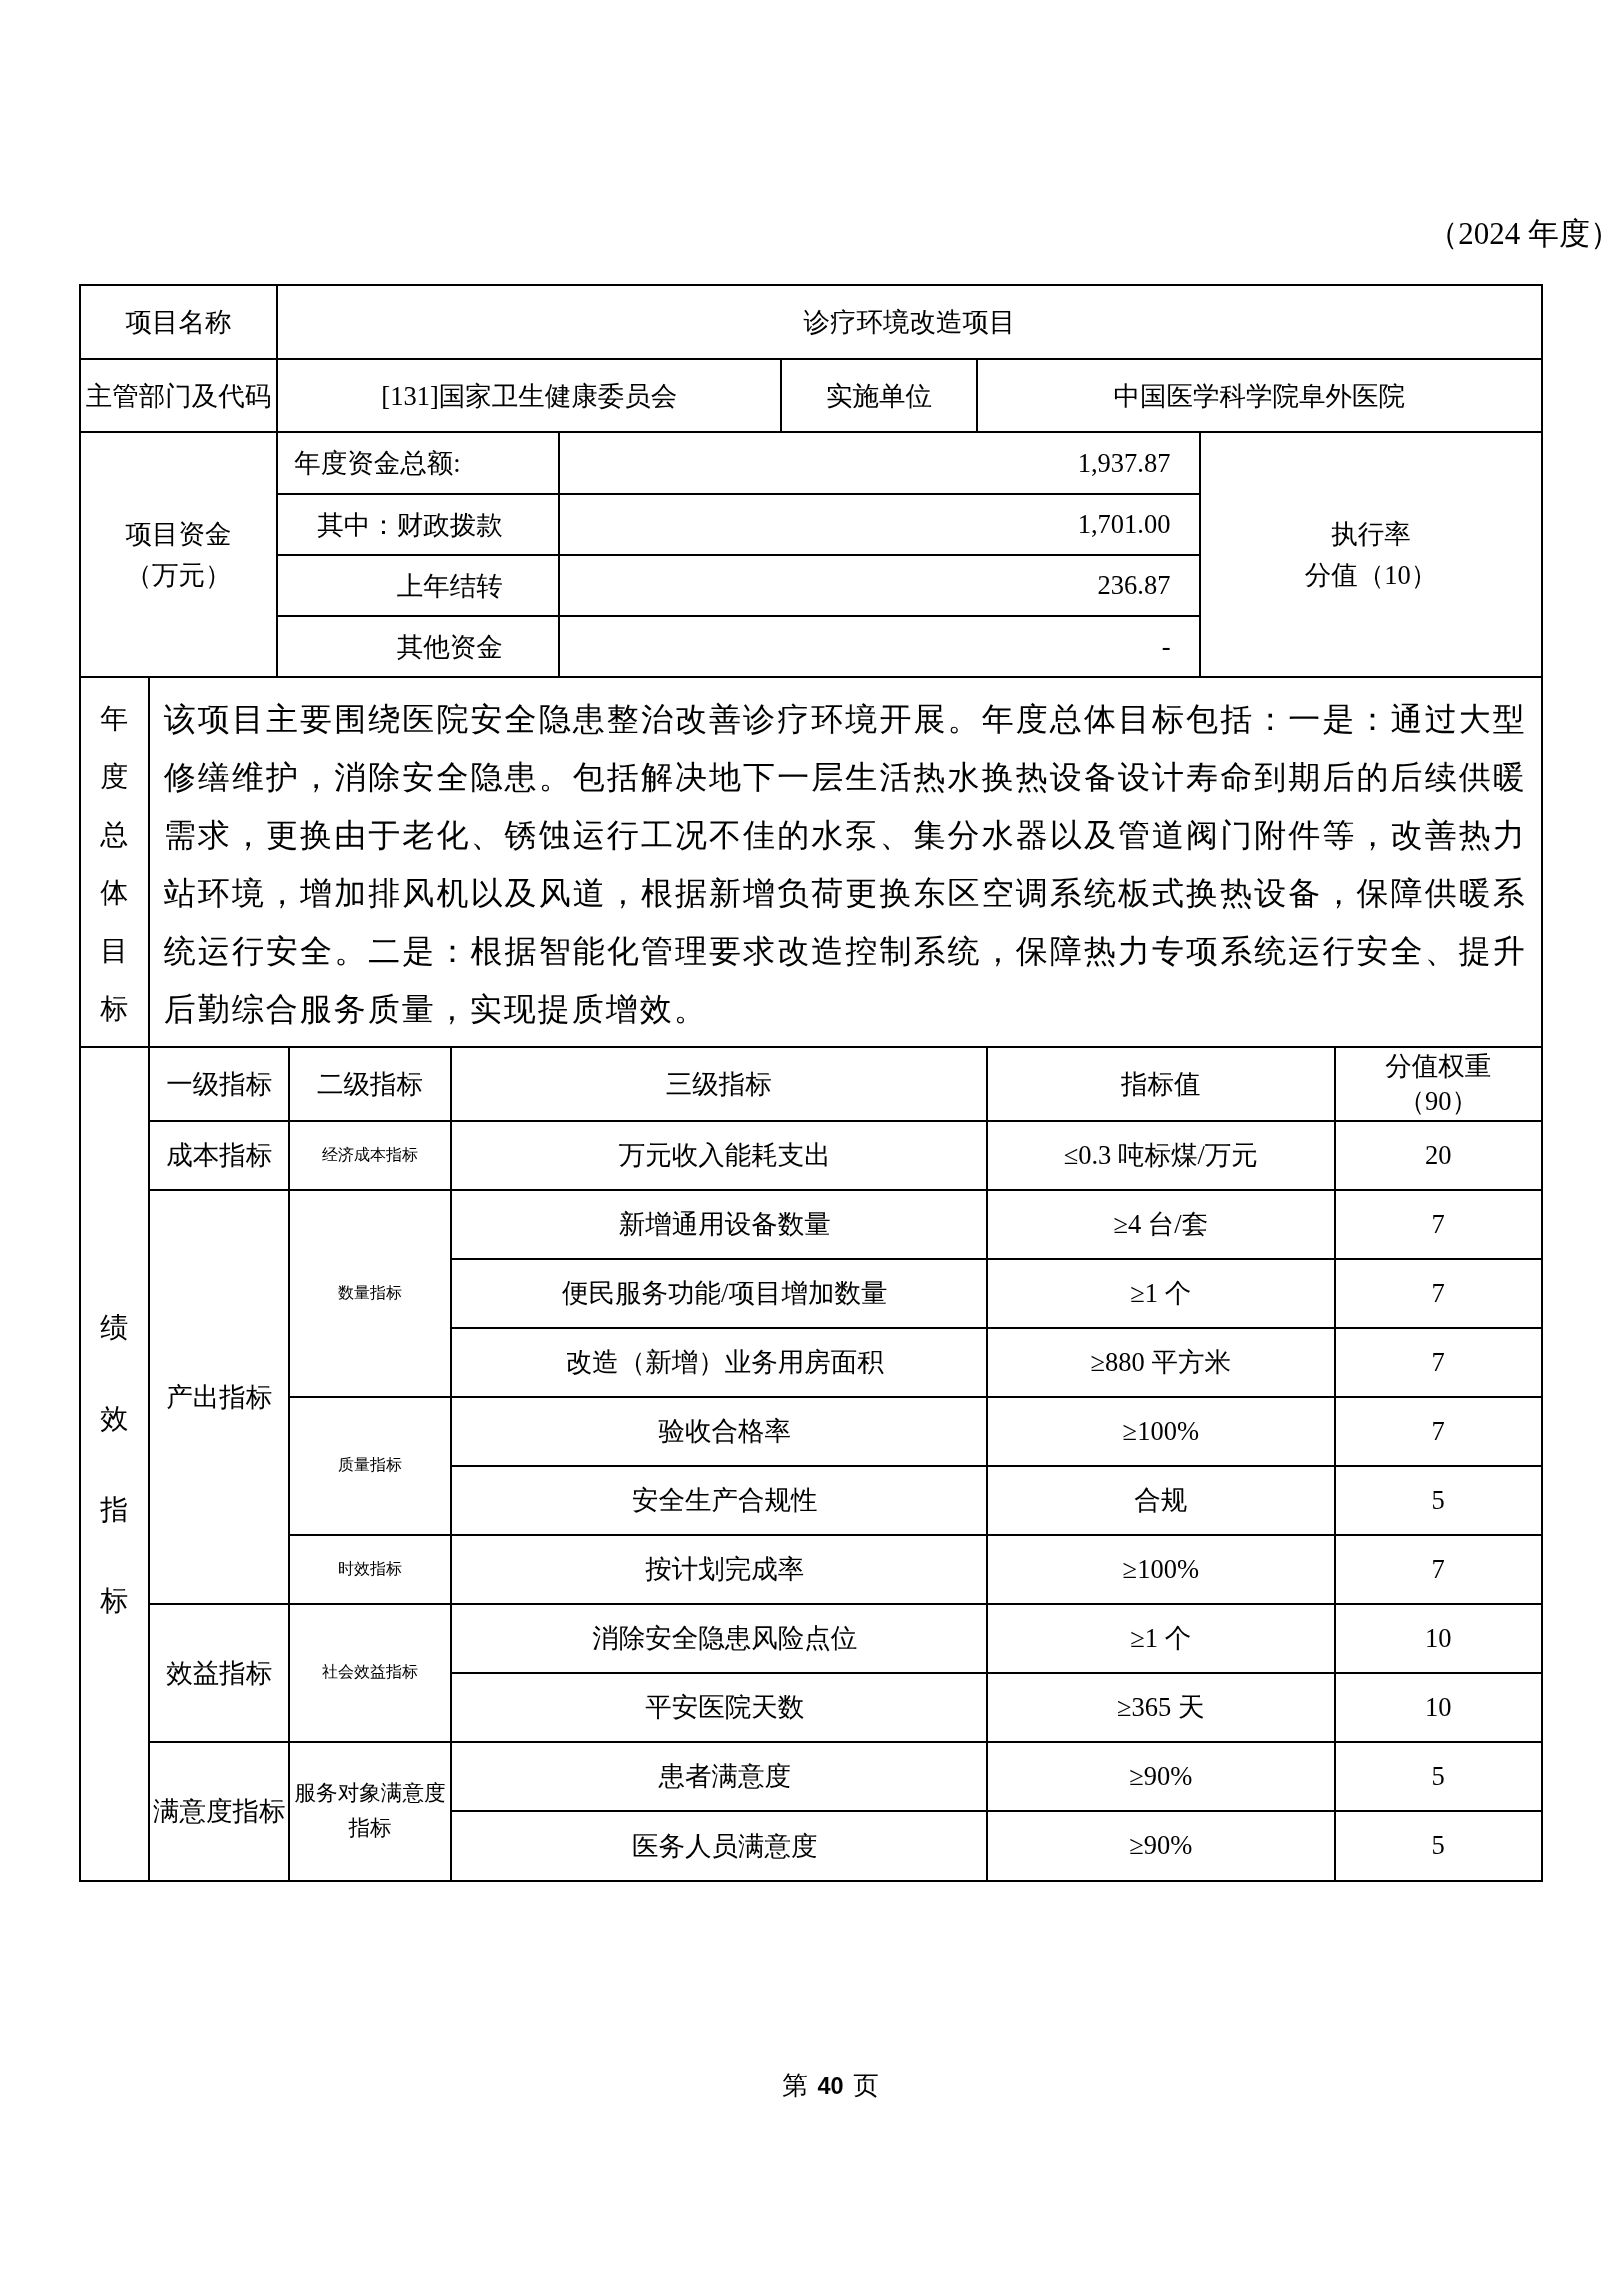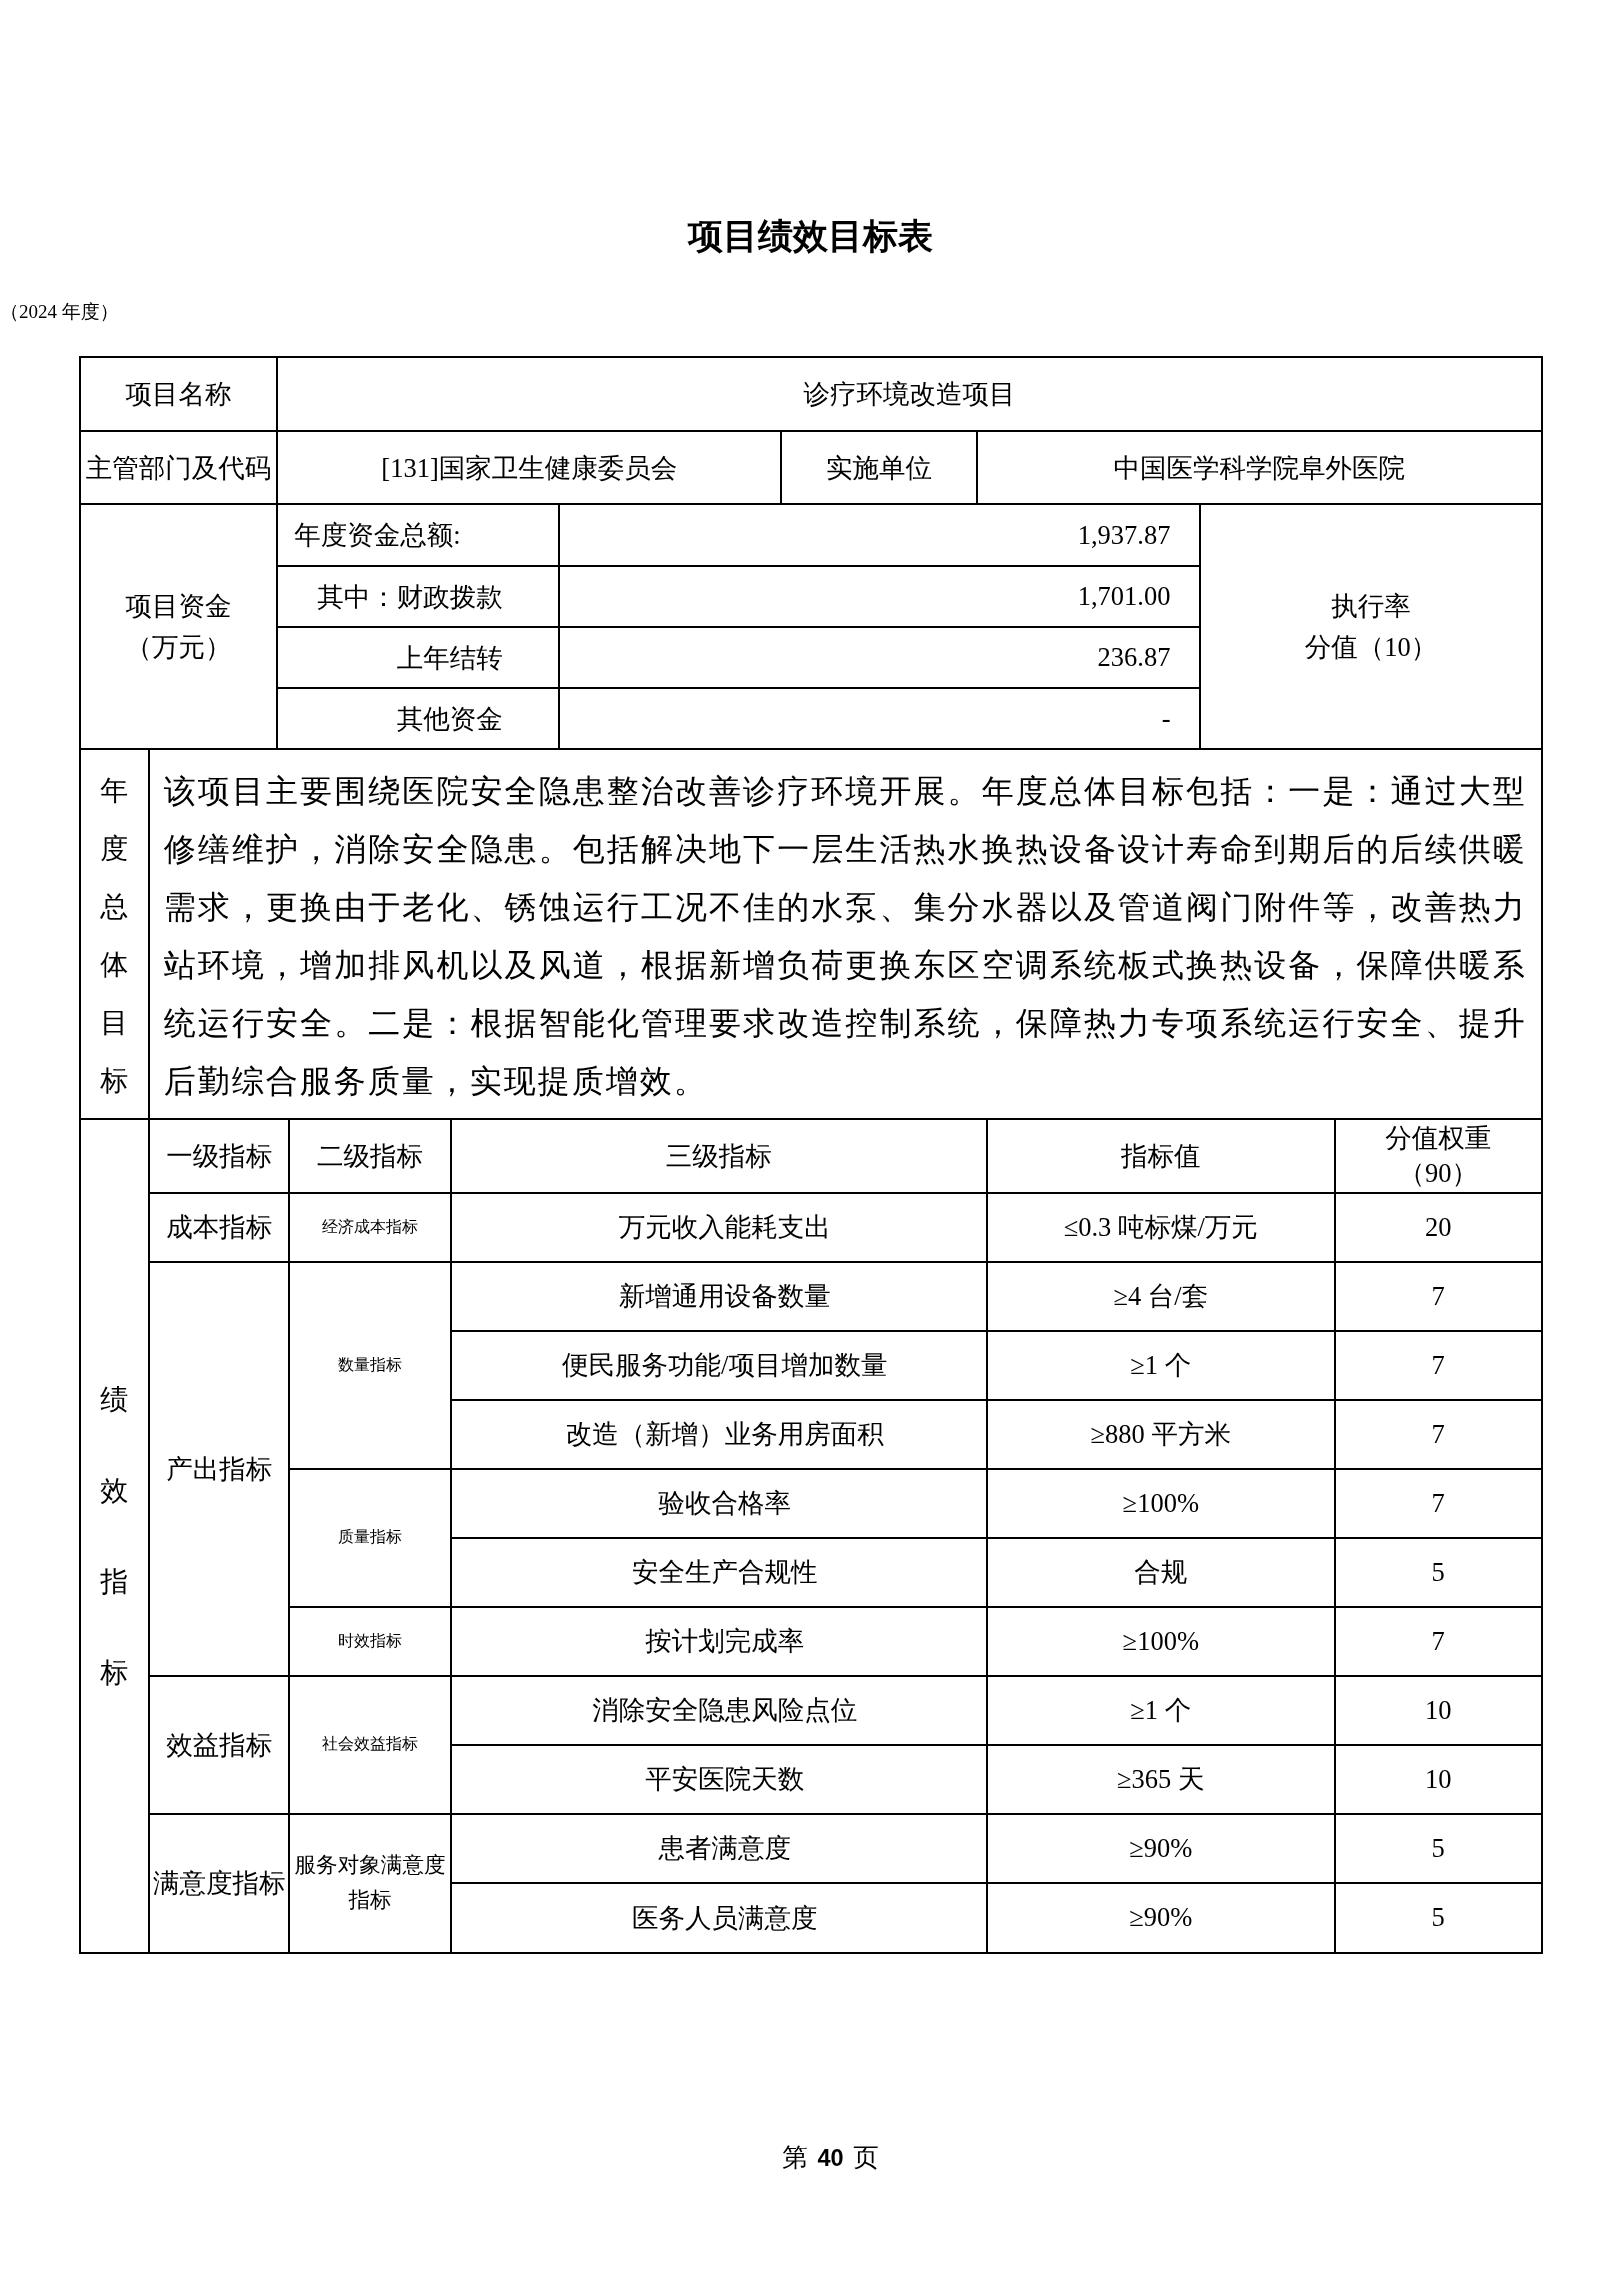--- a/index.html
+++ b/index.html
@@ -7,21 +7,21 @@
     width:1621px;height:2293px;background:#ffffff;color:#000;
     font-family:"Liberation Serif","DejaVu Serif",serif;
     -webkit-font-smoothing:antialiased;
   }
   .page{padding-top:218px}
   .title{
     text-align:center;margin:0;
     font-family:"Liberation Sans","DejaVu Sans",sans-serif;
     font-weight:bold;font-size:35px;line-height:1;
   }
-  .subtitle{text-align:left;font-size:19px;margin-top:49px;line-height:1}
+  .subtitle{text-align:right;font-size:31px;line-height:1}
   .doc{width:1460px;margin:35px auto 0;border:2px solid #000}
   table{width:100%;border-collapse:collapse;table-layout:fixed}
   td{
     border-right:2px solid #000;border-bottom:2px solid #000;
     text-align:center;vertical-align:middle;
     font-size:26.5px;padding:0;word-break:break-all;
   }
   td.er{border-right:none}
   td.eb{border-bottom:none}
   .secA tr{height:73px}
@@ -50,21 +50,20 @@
   .footer .num{
     font-family:"Liberation Sans","DejaVu Sans",sans-serif;
     font-weight:bold;font-size:23.5px;padding:0 9.8px;
   }
 </style>
 </head>
 <body>
 
 <div class="page">
 
-  <h1 class="title">项目绩效目标表</h1>
   <div class="subtitle">（2024 年度）</div>
 
   <div class="doc">
 
     <table class="secA">
       <colgroup>
           <col style="width:13.49%">
           <col style="width:34.50%">
           <col style="width:13.42%">
           <col style="width:38.59%">

